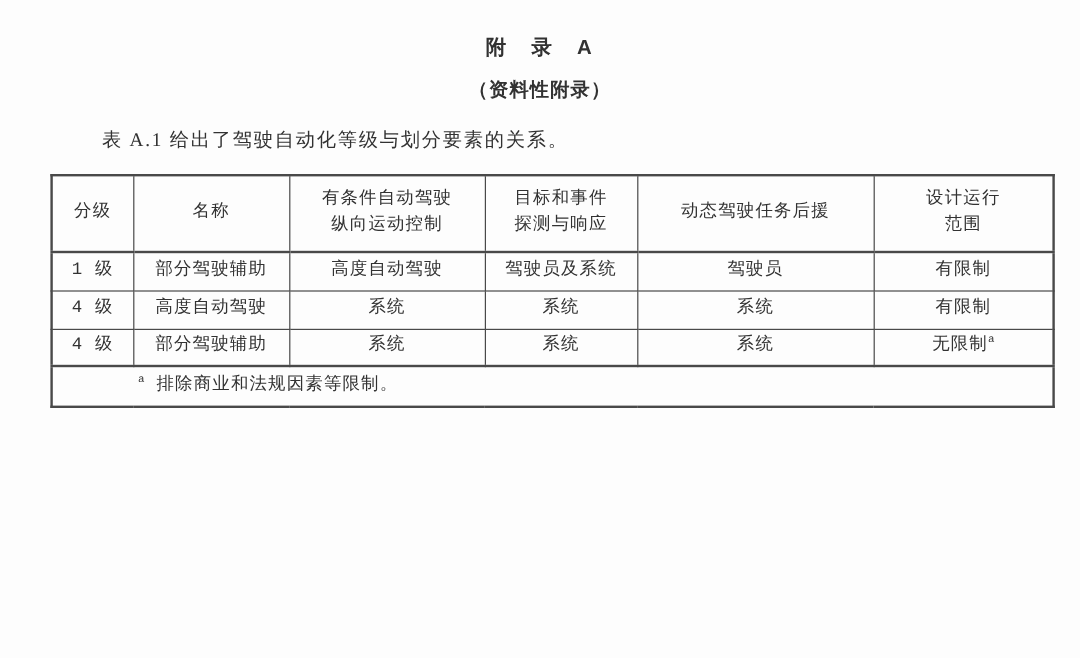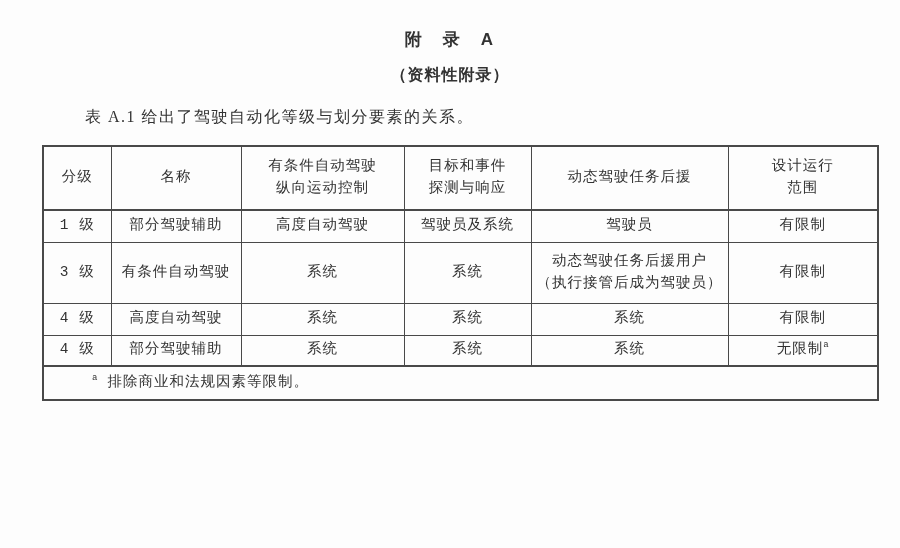--- a/index.html
+++ b/index.html
@@ -69,21 +69,21 @@
   tr.header-row       { height: 64px; }
   tr.header-row th    { border-bottom: 2px solid var(--border, #494949); }
   tr.row-h33 { height: 33px; }
   tr.row-h32 { height: 32px; }
   tr.row-h31 { height: 31px; }
   tr.row-h61 { height: 61px; }
   tr.footnote-row     { height: 34px; }
   tr.footnote-row td  {
     border-top: 2px solid var(--border, #494949);
     text-align: left;
-    padding-left: 48px;
+    padding-left: 71px;
   }
   sup { font-size: 9px; line-height: 0; letter-spacing: 0; }
   .fn-marker { margin-right: 10px; }
 </style>
 </head>
 <body>
 
 <div class="page">
 
   <div class="heading appendix-title">附　录　A</div>
@@ -120,29 +120,20 @@
       <tr class="row-h32">
         <td>1 级</td>
         <td>部分驾驶辅助</td>
         <td>高度自动驾驶</td>
         <td>驾驶员及系统</td>
         <td>驾驶员</td>
         <td>有限制</td>
       </tr>
 
 
-      <tr class="row-h61">
-        <td>3 级</td>
-        <td>有条件自动驾驶</td>
-        <td>系统</td>
-        <td>系统</td>
-        <td>动态驾驶任务后援用户
-（执行接管后成为驾驶员）</td>
-        <td>有限制</td>
-      </tr>
 
       <tr class="row-h32">
         <td>4 级</td>
         <td>高度自动驾驶</td>
         <td>系统</td>
         <td>系统</td>
         <td>系统</td>
         <td>有限制</td>
       </tr>
 

